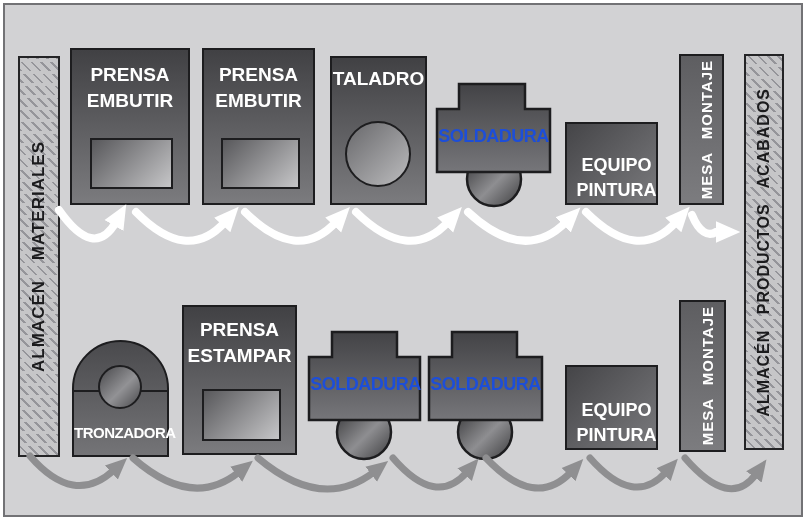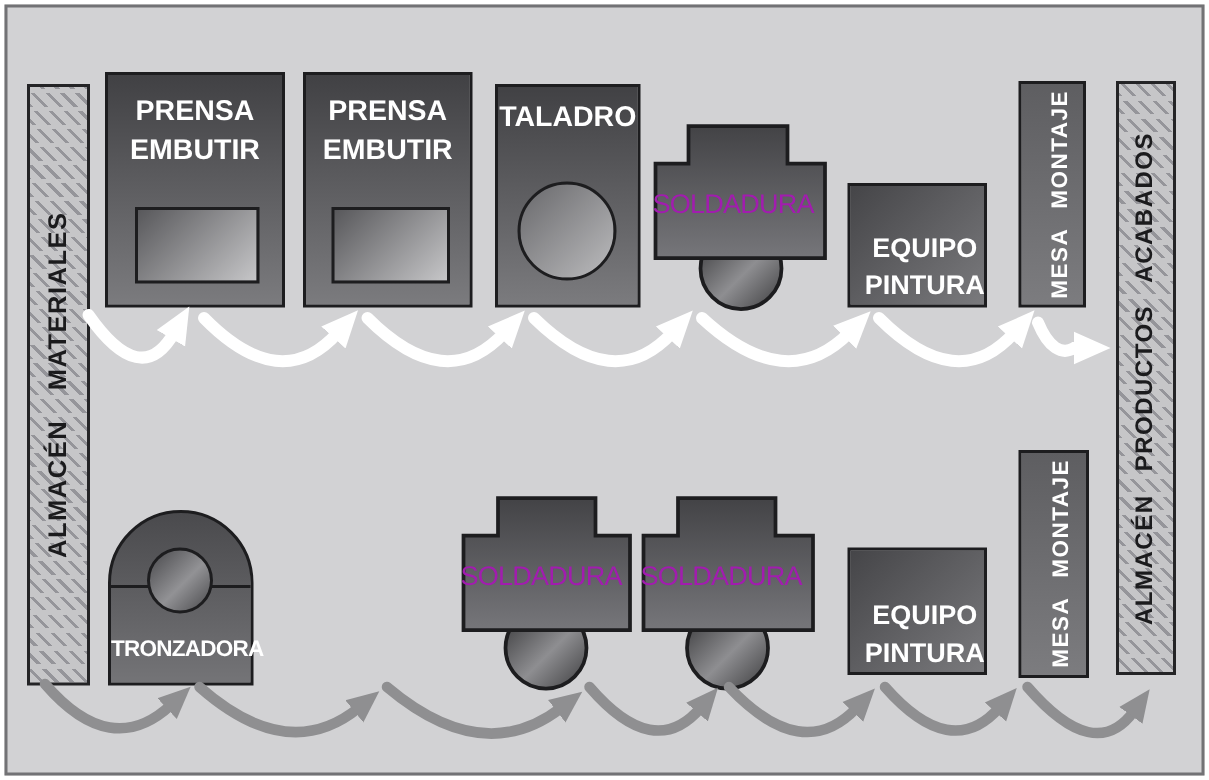--- a/index.html
+++ b/index.html
@@ -57,22 +57,22 @@
   }
   .tronz-divider{position:absolute;left:0;right:0;top:48px;height:2px;background:#1d1d1f;}
   .tronz-circle{
     position:absolute;left:24px;top:23px;width:44px;height:44px;border-radius:50%;
     box-sizing:border-box;border:2px solid #1d1d1f;
     background:linear-gradient(135deg,#48484b 0%,#929295 55%,#4a4a4d 100%);
   }
   .tronz-label{position:absolute;left:0;right:0;top:82px;text-align:center;
     color:#fff;font-weight:bold;font-size:15px;letter-spacing:-0.5px;}
   .welder{position:absolute;}
-  .weld-label{position:absolute;left:0;right:0;top:44px;
-    color:#a21caf;font-weight:normal;font-size:18px;letter-spacing:-0.5px;}
+  .weld-label{position:absolute;left:0;right:0;top:44px;text-align:center;
+    color:#1d4ed8;font-weight:bold;font-size:18px;letter-spacing:-0.5px;}
   #arrows{position:absolute;left:0;top:0;pointer-events:none;}
 </style>
 </head>
 <body>
 
 <div id="stage">
   <div id="frame">
 
     <svg width="0" height="0" style="position:absolute">
       <defs>
@@ -131,20 +131,24 @@
     <div class="machine mesa" style="left:674px;top:49px;width:45px;height:151px">
       <span class="mesa-label">MESA MONTAJE</span>
     </div>
 
     <div class="tronzadora" style="left:67px;top:335px;width:97px;height:117px">
       <div class="tronz-divider"></div>
       <div class="tronz-circle"></div>
       <div class="tronz-label">TRONZADORA</div>
     </div>
 
+    <div class="machine" style="left:177px;top:300px;width:115px;height:150px">
+      <div class="m-label" style="top:10px">PRENSA ESTAMPAR</div>
+      <div class="window" style="left:18px;top:82px;width:79px;height:52px"></div>
+    </div>
 
     <div class="welder" style="left:302px;top:325px;width:117px;height:133px">
       <svg width="117" height="133">
         <circle cx="57" cy="102" r="27" fill="url(#weldBall)" stroke="#1d1d1f" stroke-width="2.5"></circle>
         <path d="M25,2 L90,2 L90,27 L113,27 L113,90 L2,90 L2,27 L25,27 Z" fill="url(#weldBody)" stroke="#1d1d1f" stroke-width="2.5"></path>
       </svg>
       <div class="weld-label">SOLDADURA</div>
     </div>
 
     <div class="welder" style="left:422px;top:325px;width:117px;height:133px">

